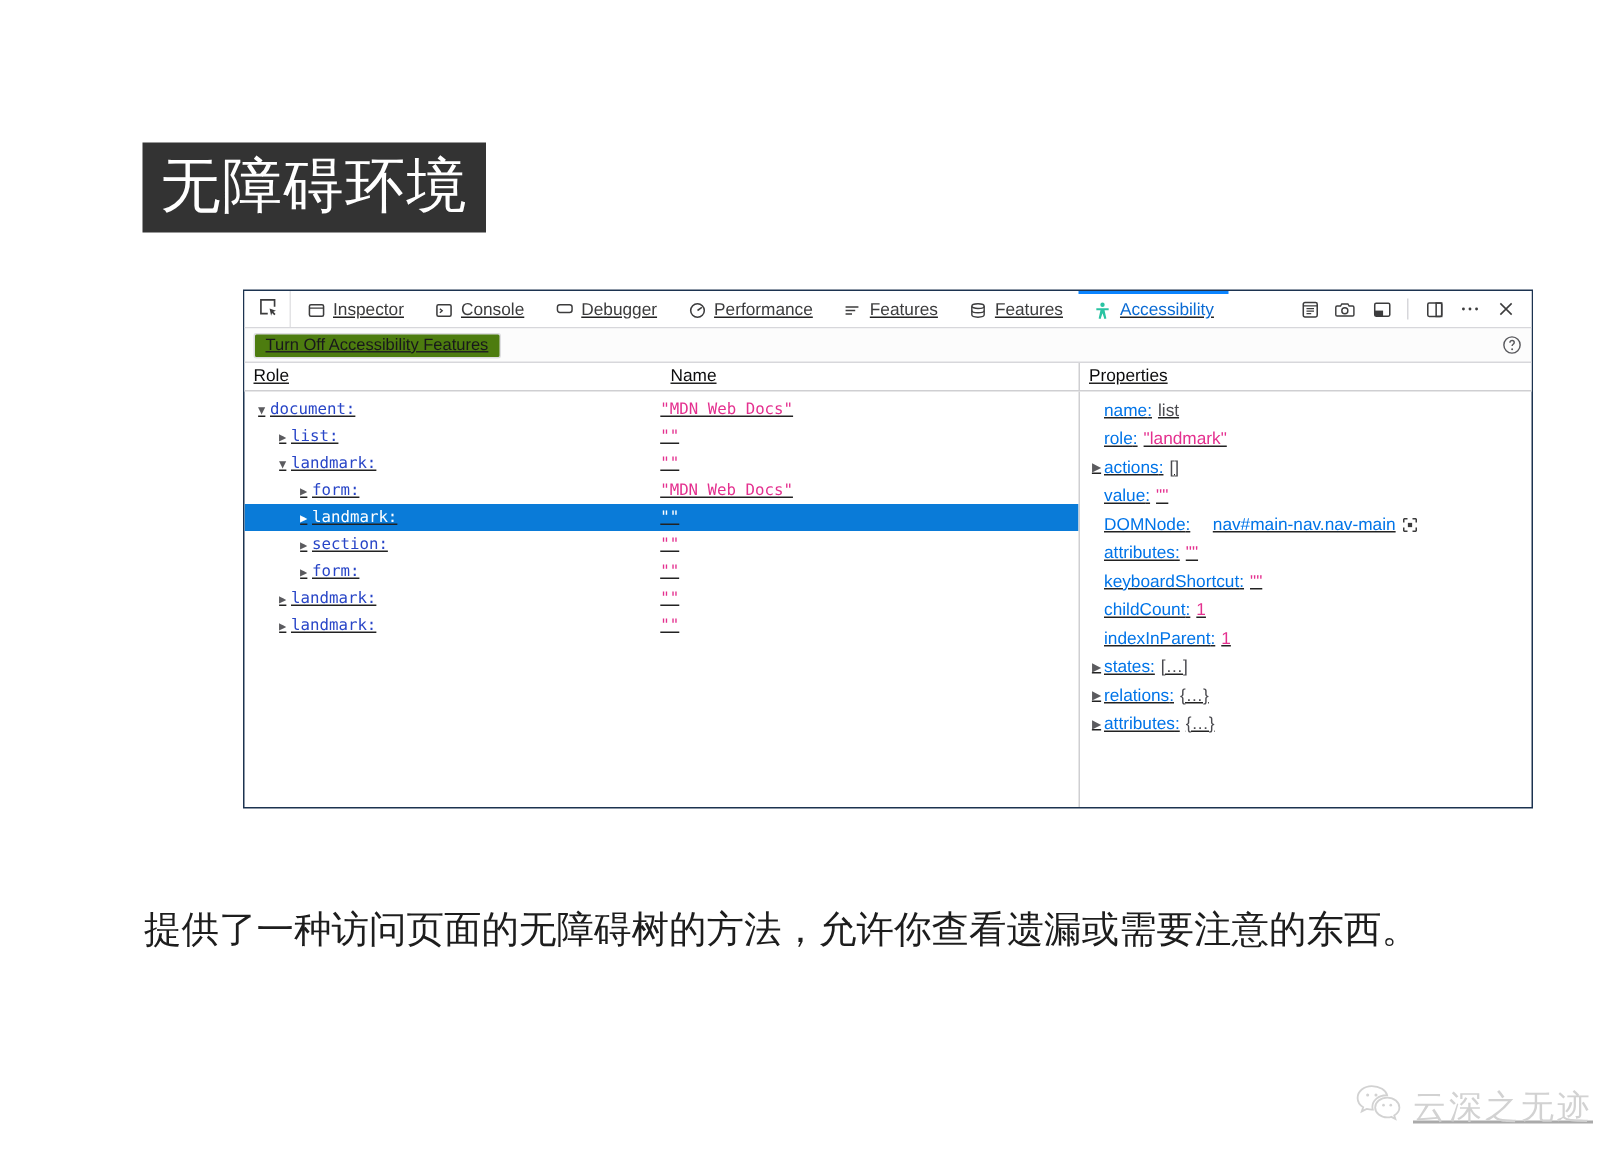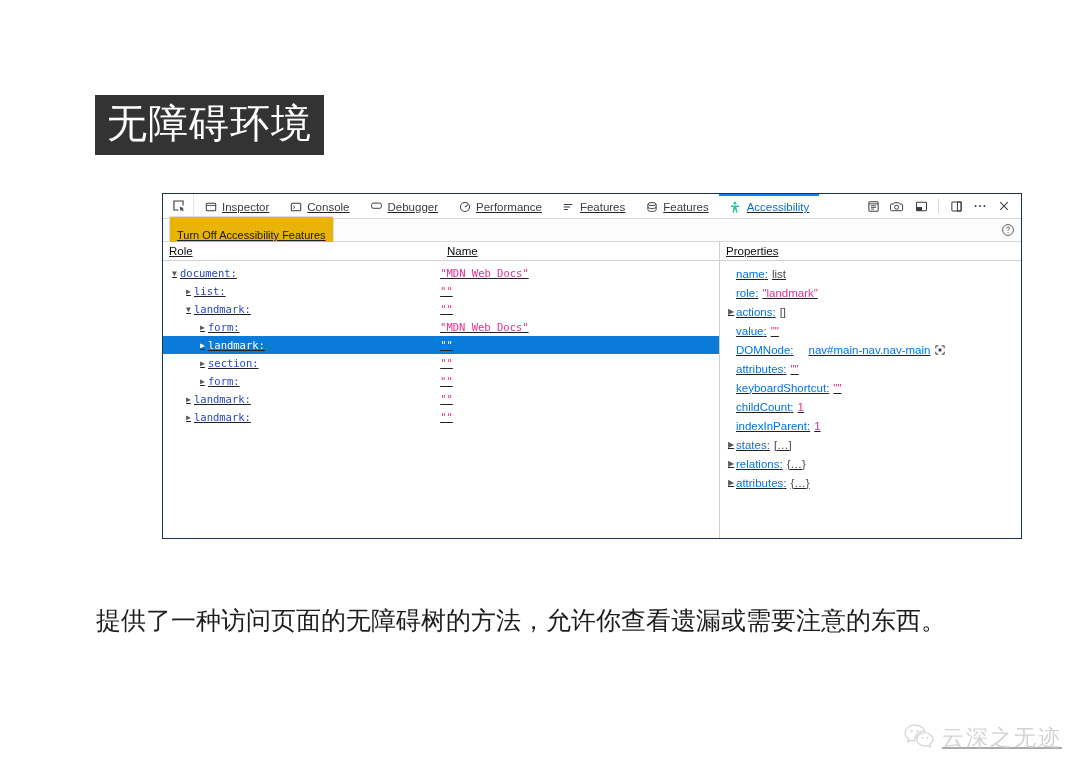--- a/index.html
+++ b/index.html
@@ -120,26 +120,26 @@
     min-height: 23px;
     display: flex;
     align-items: center;
     justify-content: space-between;
     border-bottom: 1px solid #d7d7db;
     background: #fcfcfc;
     padding: 0 4px 0 6px;
     box-sizing: border-box;
   }
   .toggle-btn {
-    background: #eab308;
+    background: #4d7c0f;
     border: 1px solid #dedee1;
     border-radius: 2px;
     font-size: 11px;
     color: #18181b;
-    padding: 12px 7px 2px 7px;
+    padding: 1px 7px 2px 7px;
     cursor: pointer;
     font-family: "Liberation Sans", sans-serif;
   }
   .help-icon {
     width: 18px;
     height: 18px;
     display: inline-flex;
     align-items: center;
     justify-content: center;
     cursor: pointer;

